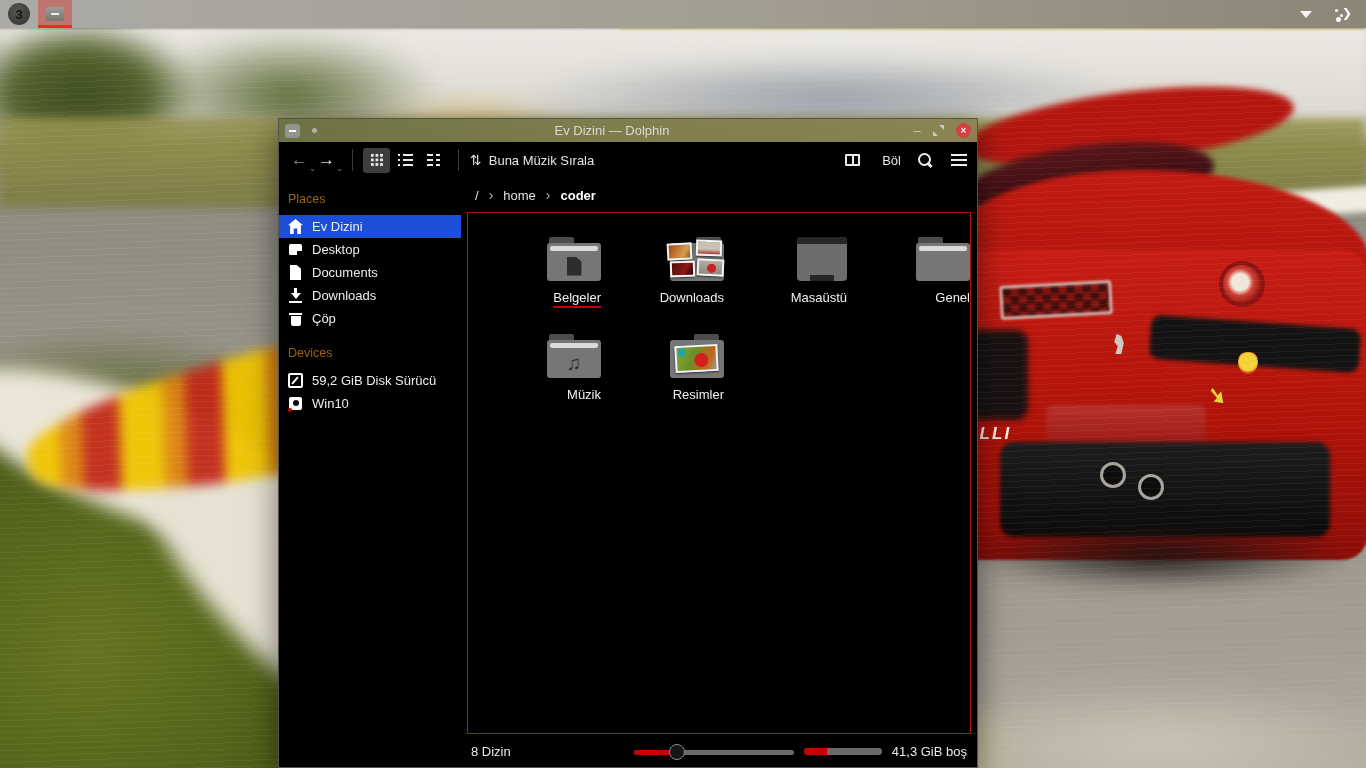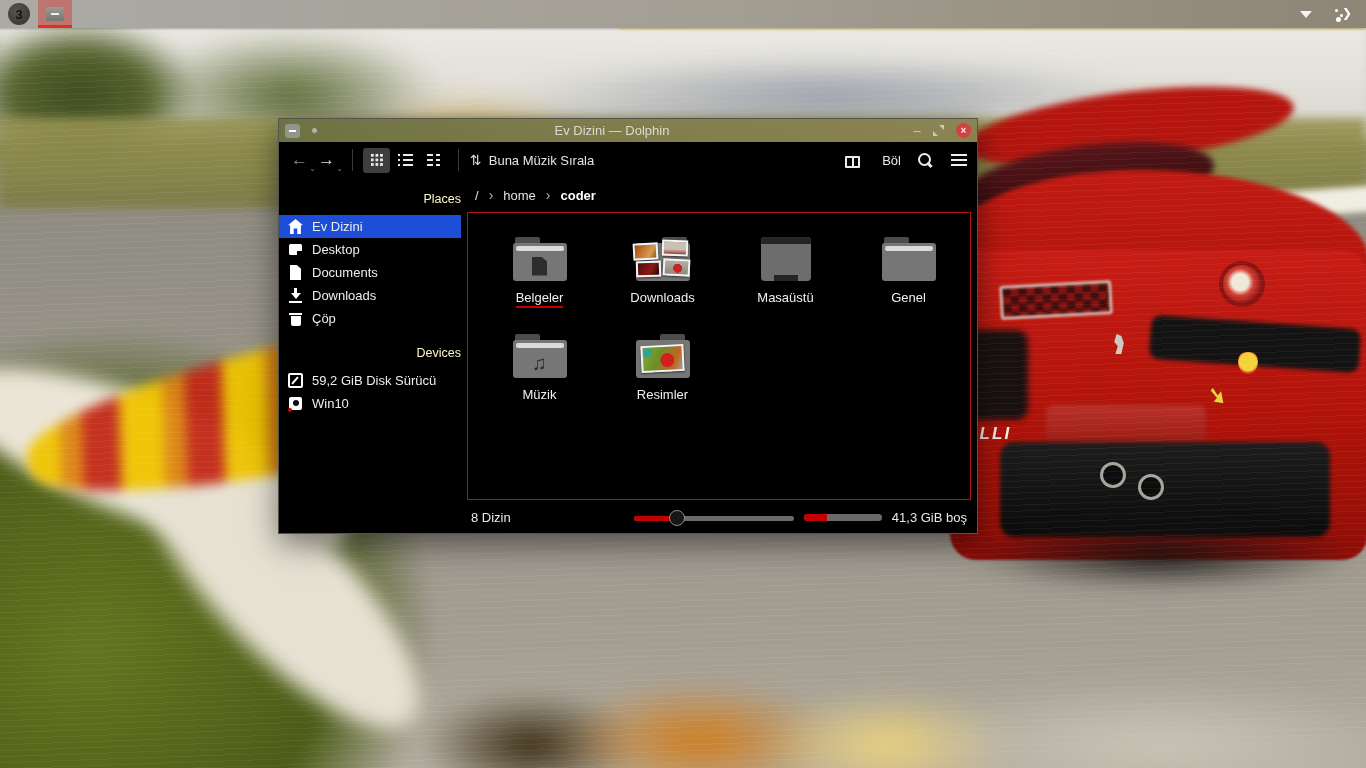--- a/index.html
+++ b/index.html
@@ -65,21 +65,21 @@
   .task-btn .tl { position:absolute; left:0; bottom:0; width:100%; height:3px; background:#ea2b22; }
   .panel-spacer { flex:1; }
   .tray-tri { width:0; height:0; border-left:6px solid transparent; border-right:6px solid transparent; border-top:7px solid #f4f4f2; margin-right:22px; }
   .tray-peek { position:relative; width:18px; height:16px; margin-right:14px; }
   .tray-peek .chev { position:absolute; right:0; top:0; color:#fff; font-size:12px; font-weight:bold; }
   .tray-peek .d1 { position:absolute; left:1px; top:3px; width:3px; height:3px; border-radius:50%; background:#fff; }
   .tray-peek .d2 { position:absolute; left:6px; top:8px; width:3px; height:3px; border-radius:50%; background:#fff; }
   .tray-peek .d3 { position:absolute; left:2px; top:11px; width:5px; height:5px; border-radius:50%; background:#fff; }
 
   
-  #win { position:absolute; left:278px; top:118px; width:700px; height:416px; z-index:20;
+  #win { position:absolute; left:278px; top:118px; width:700px; height:650px; z-index:20;
     border:1px solid #55544c; box-shadow:0 10px 30px rgba(0,0,0,.5); display:flex; flex-direction:column; }
   .titlebar { height:23px; flex:0 0 23px; display:flex; align-items:center; padding:0 6px;
     background:linear-gradient(90deg,rgba(106,112,66,.93),rgba(128,124,76,.93) 55%,rgba(138,130,82,.93)); }
   .tb-icon { width:15px; height:14px; border-radius:3px; background:#94948e; position:relative; }
   .tb-icon::after { content:""; position:absolute; left:4px; top:6px; width:7px; height:2px; background:#fdfdfd; }
   .tb-dot { width:5px; height:5px; border-radius:50%; background:#b3b0a6; margin-left:12px; }
   .tb-title { flex:1; text-align:center; color:#dbdbd2; font-size:13px; }
   .tb-min { color:#cacac2; font-size:13px; width:20px; text-align:center; line-height:20px; }
   .tb-max { width:11px; height:11px; position:relative; margin:0 6px; }
   .tb-max::before { content:""; position:absolute; top:0; right:0; border-top:5px solid #cacac2; border-left:5px solid transparent; }
@@ -96,32 +96,32 @@
   .i-grid { width:14px; height:14px; background-image:radial-gradient(circle,#ececec 1.3px,transparent 1.45px); background-size:4.6px 4.6px; }
   .i-details { position:relative; width:15px; height:12px; }
   .i-details::before { content:""; position:absolute; left:0; top:0; width:2px; height:12px; background:repeating-linear-gradient(180deg,#ececec 0 2px,transparent 2px 5px); }
   .i-details::after { content:""; position:absolute; left:5px; top:0; right:0; height:12px; background:repeating-linear-gradient(180deg,#ececec 0 2px,transparent 2px 5px); }
   .i-compact { position:relative; width:15px; height:12px; }
   .i-compact::before { content:""; position:absolute; left:0; top:0; width:6px; height:12px; background:repeating-linear-gradient(180deg,#ececec 0 2px,transparent 2px 5px); }
   .i-compact::after { content:""; position:absolute; left:9px; top:0; width:4px; height:12px; background:repeating-linear-gradient(180deg,#ececec 0 2px,transparent 2px 5px); }
   .sort-btn { display:flex; align-items:center; gap:7px; color:#e4e4e4; font-size:13px; margin-left:2px; }
   .i-sort { color:#dcdcdc; font-size:14px; }
   .tspacer { flex:1; }
-  .split-btn { display:flex; align-items:flex-end; gap:22px; color:#e8e8e8; font-size:13px; margin-right:16px; }
+  .split-btn { display:flex; align-items:center; gap:22px; color:#e8e8e8; font-size:13px; margin-right:16px; }
   .i-split { width:15px; height:12px; border:2px solid #ececec; border-radius:1px; position:relative; }
   .i-split::after { content:""; position:absolute; left:4.5px; top:0; width:2px; height:8px; background:#ececec; }
   .i-search { position:relative; width:16px; height:16px; margin-right:18px; }
   .i-search::before { content:""; position:absolute; left:1px; top:1px; width:9px; height:9px; border:2px solid #ececec; border-radius:50%; }
   .i-search::after { content:""; position:absolute; left:11px; top:10px; width:2.5px; height:6px; background:#ececec; transform:rotate(-45deg); }
   .i-menu { width:16px; height:12px; display:flex; flex-direction:column; justify-content:space-between; }
   .i-menu span { height:2.4px; background:#ececec; }
 
   .winbody { flex:1; display:flex; background:#000; min-height:0; }
   .sidebar { width:182px; flex:0 0 182px; padding-top:14px; }
-  .sb-header { color:#fef9c3; font-size:12.5px; padding-left:9px; margin-bottom:9px;text-align:right; }
+  .sb-header { color:#a16207; font-size:12.5px; padding-left:9px; margin-bottom:9px; }
   .sb-item { height:23px; display:flex; align-items:center; gap:9px; padding-left:9px; color:#ededed; font-size:13px; }
   .sb-item.selected { background:#1d4ed8; }
   .sb-gap { height:16px; }
   .pl-ic { width:15px; height:15px; position:relative; flex:0 0 15px; }
   .ic-home { background:#fff; clip-path:polygon(50% 0,100% 42%,86% 42%,86% 100%,62% 100%,62% 64%,38% 64%,38% 100%,14% 100%,14% 42%,0 42%); }
   .ic-desktop::before { content:""; position:absolute; left:1px; top:2px; width:13px; height:11px; background:#fff; border-radius:1.5px; }
   .ic-desktop::after { content:""; position:absolute; right:1px; bottom:2px; width:5px; height:4px; background:#000; }
   .ic-doc::before { content:""; position:absolute; left:2px; top:0; width:11px; height:15px; background:#fff; clip-path:polygon(0 0,62% 0,100% 25%,100% 100%,0 100%); }
   .ic-dl::before { content:""; position:absolute; left:6px; top:0; width:3px; height:6px; background:#fff; }
   .ic-dl::after { content:""; position:absolute; left:2.5px; top:5px; border-left:5px solid transparent; border-right:5px solid transparent; border-top:6px solid #fff; }
@@ -133,21 +133,21 @@
   .ic-os::before { content:""; position:absolute; left:1px; top:1px; width:13px; height:13px; background:#fff; border-radius:2px; }
   .ic-os::after { content:""; position:absolute; left:4.5px; top:3.5px; width:6px; height:6px; border-radius:50%; background:#0a0a0a; }
   .ic-os .dot { position:absolute; left:0; bottom:-1px; width:4px; height:4px; border-radius:50%; background:#d00000; z-index:1; }
 
   .main { flex:1; display:flex; flex-direction:column; min-width:0; }
   .breadcrumb { height:34px; flex:0 0 34px; display:flex; align-items:center; gap:10px; padding-left:14px; font-size:13px; color:#e2e2e2; }
   .bc-sep { color:#b5b5b5; font-size:14px; }
   .bc-current { font-weight:bold; color:#fff; }
   .view { flex:1; margin:0 6px 2px 6px; border:1px solid #b11212; background:#000; padding:8px 10px; }
   .fgrid { display:grid; grid-template-columns:repeat(4,123px); grid-auto-rows:97px; }
-  .fcell { display:flex; flex-direction:column; align-items:center; padding-top:6px; }
+  .fcell { display:flex; flex-direction:column; align-items:flex-end; padding-top:6px; }
   .ficon { height:54px; display:flex; align-items:flex-end; justify-content:center; }
   .flabel { margin-top:9px; font-size:13px; color:#f1f1f1; }
   .flabel.hovered { border-bottom:2px solid #c40000; padding-bottom:1px; }
 
   .folder { position:relative; width:54px; height:44px; }
   .f-tab { position:absolute; top:0; left:2px; width:25px; height:8px; background:#4c4c4c; border-radius:2px 2px 0 0; }
   .f-body { position:absolute; top:6px; left:0; right:0; bottom:0; background:#767676; border-radius:3px; }
   .f-strip { position:absolute; top:9px; left:3px; right:3px; height:5px; background:#dadada; border-radius:2px; }
   .f-glyph { position:absolute; top:15px; left:0; right:0; bottom:1px; display:flex; align-items:center; justify-content:center; color:#2d2d2d; }
   .g-doc { width:15px; height:19px; background:#2d2d2d; clip-path:polygon(0 0,62% 0,100% 26%,100% 100%,0 100%); }

